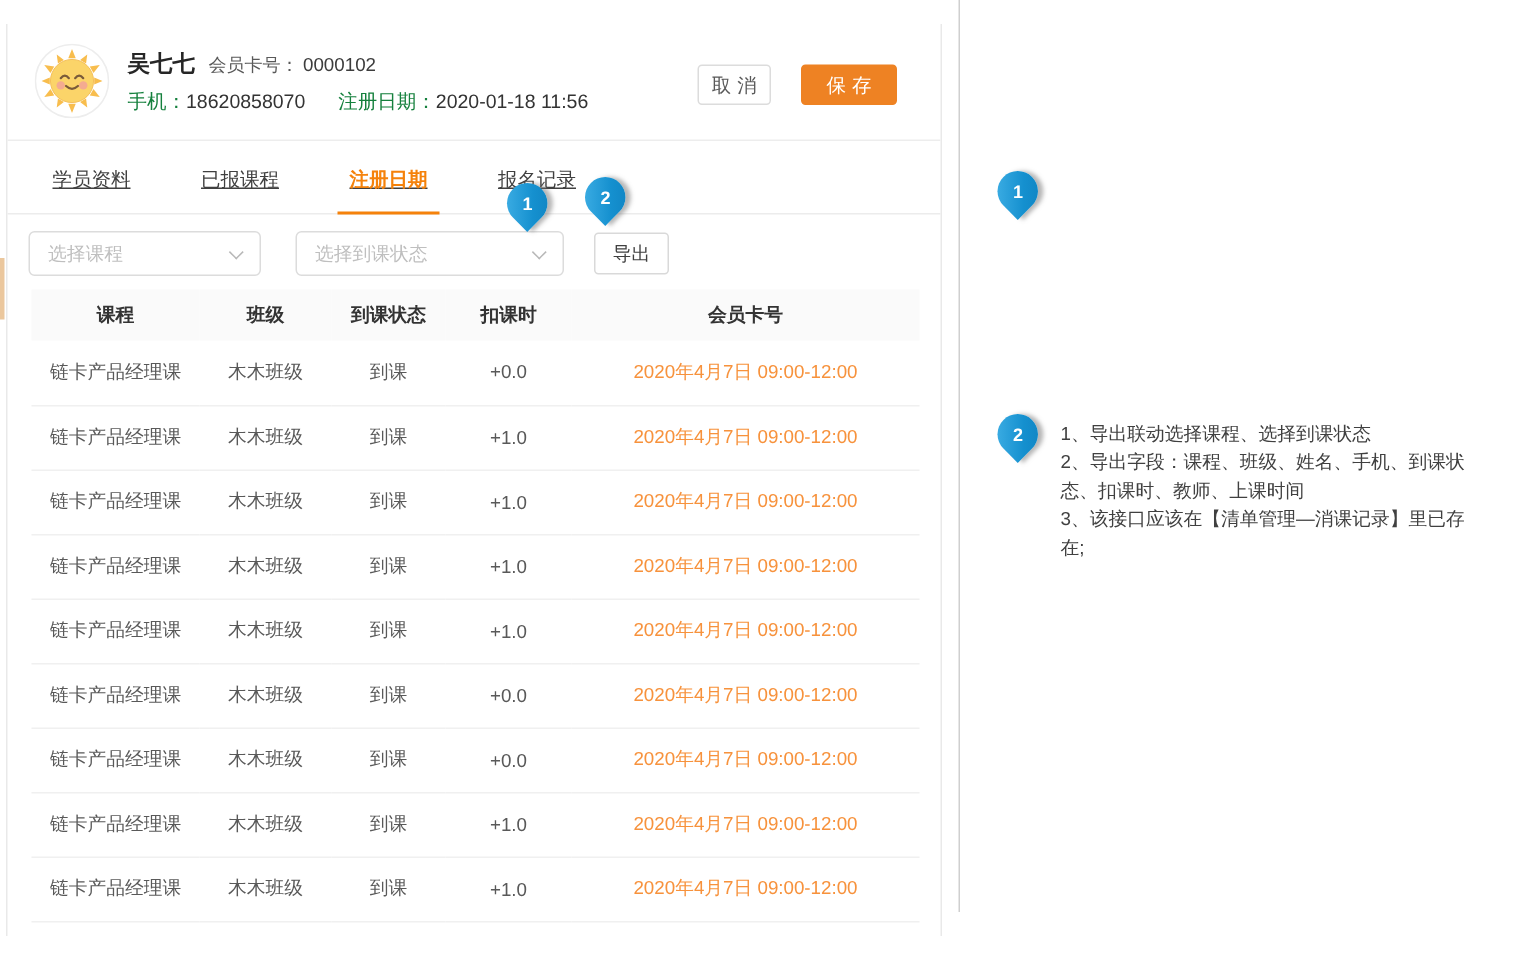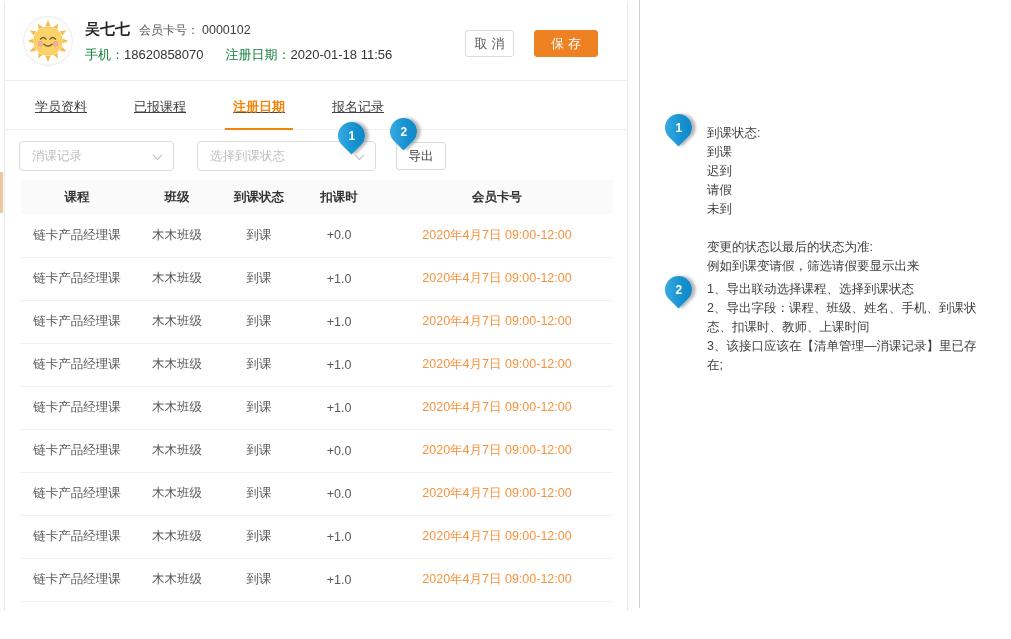--- a/index.html
+++ b/index.html
@@ -1,21 +1,21 @@
 <!DOCTYPE html>
 <html><head>
 <meta charset="utf-8">
 <style>
   * { margin:0; padding:0; box-sizing:border-box; }
   html,body { background:#fff; }
   body { font-family:"Liberation Sans","DejaVu Sans",sans-serif; color:#404040; }
   .stage { position:relative; width:1011px; height:639px; background:#fff; overflow:hidden; }
 
   
-  .left-panel { position:absolute; left:4px; top:3px; width:624px; height:608px;
+  .left-panel { position:absolute; left:4px; top:16px; width:624px; height:608px;
     background:#fff; border-left:1px solid #e9e9e9; border-right:1px solid #e9e9e9; }
 
   
   .member-header { position:absolute; left:0; top:0; width:100%; height:78px; border-bottom:1px solid #ededed; }
   .avatar { position:absolute; left:18px; top:13px; width:50px; height:50px; }
   .member-line1 { position:absolute; left:80px; top:17px; display:flex; align-items:baseline; }
   .member-name { font-size:15px; font-weight:bold; color:#262626; }
   .member-card { font-size:12px; color:#595959; margin-left:9px; }
   .member-card-no { font-size:12.5px; color:#3d3d3d; margin-left:3px; }
   .member-line2 { position:absolute; left:80px; top:43px; font-size:13px; color:#333; }
@@ -146,21 +146,21 @@
 
     <div class="tabs">
       <div class="tab">学员资料</div>
       <div class="tab">已报课程</div>
       <div class="tab active">注册日期</div>
       <div class="tab">报名记录</div>
     </div>
 
     <div class="filters">
       <div class="select select-course">
-        <span class="ph">消课记录</span>
+        <span class="ph">选择课程</span>
         <span class="chevron-down"></span>
       </div>
       <div class="select select-status">
         <span class="ph">选择到课状态</span>
         <span class="chevron-down"></span>
       </div>
       <div class="btn-export">导出</div>
     </div>
 
     <table class="attendance-table">
@@ -255,28 +255,20 @@
   </div>
   <div class="marker" style="left:390px; top:118px;">
     <span>2</span>
   </div>
 
   <div class="v-separator"></div>
 
   <div class="marker" style="left:665px; top:114px;">
     <span>1</span>
   </div>
-  <div class="note note-1">到课状态:
-到课
-迟到
-请假
-未到
-
-变更的状态以最后的状态为准:
-例如到课变请假，筛选请假要显示出来</div>
 
   <div class="marker" style="left:665px; top:276px;">
     <span>2</span>
   </div>
   <div class="note note-2">1、导出联动选择课程、选择到课状态
 2、导出字段：课程、班级、姓名、手机、到课状态、扣课时、教师、上课时间
 3、该接口应该在【清单管理—消课记录】里已存在;</div>
 
 </div>
 

